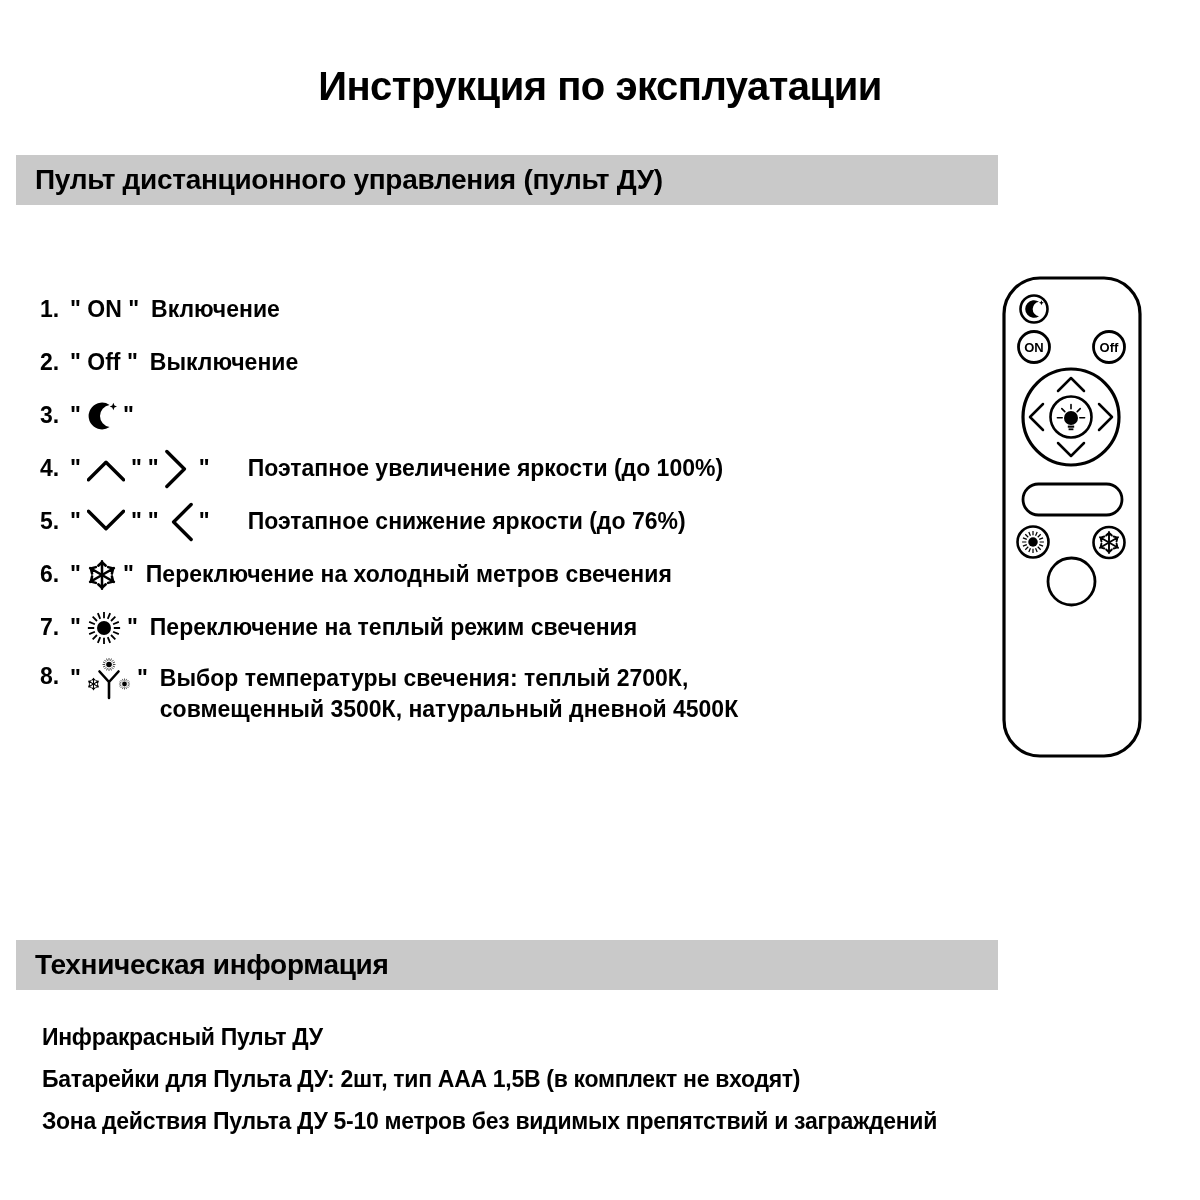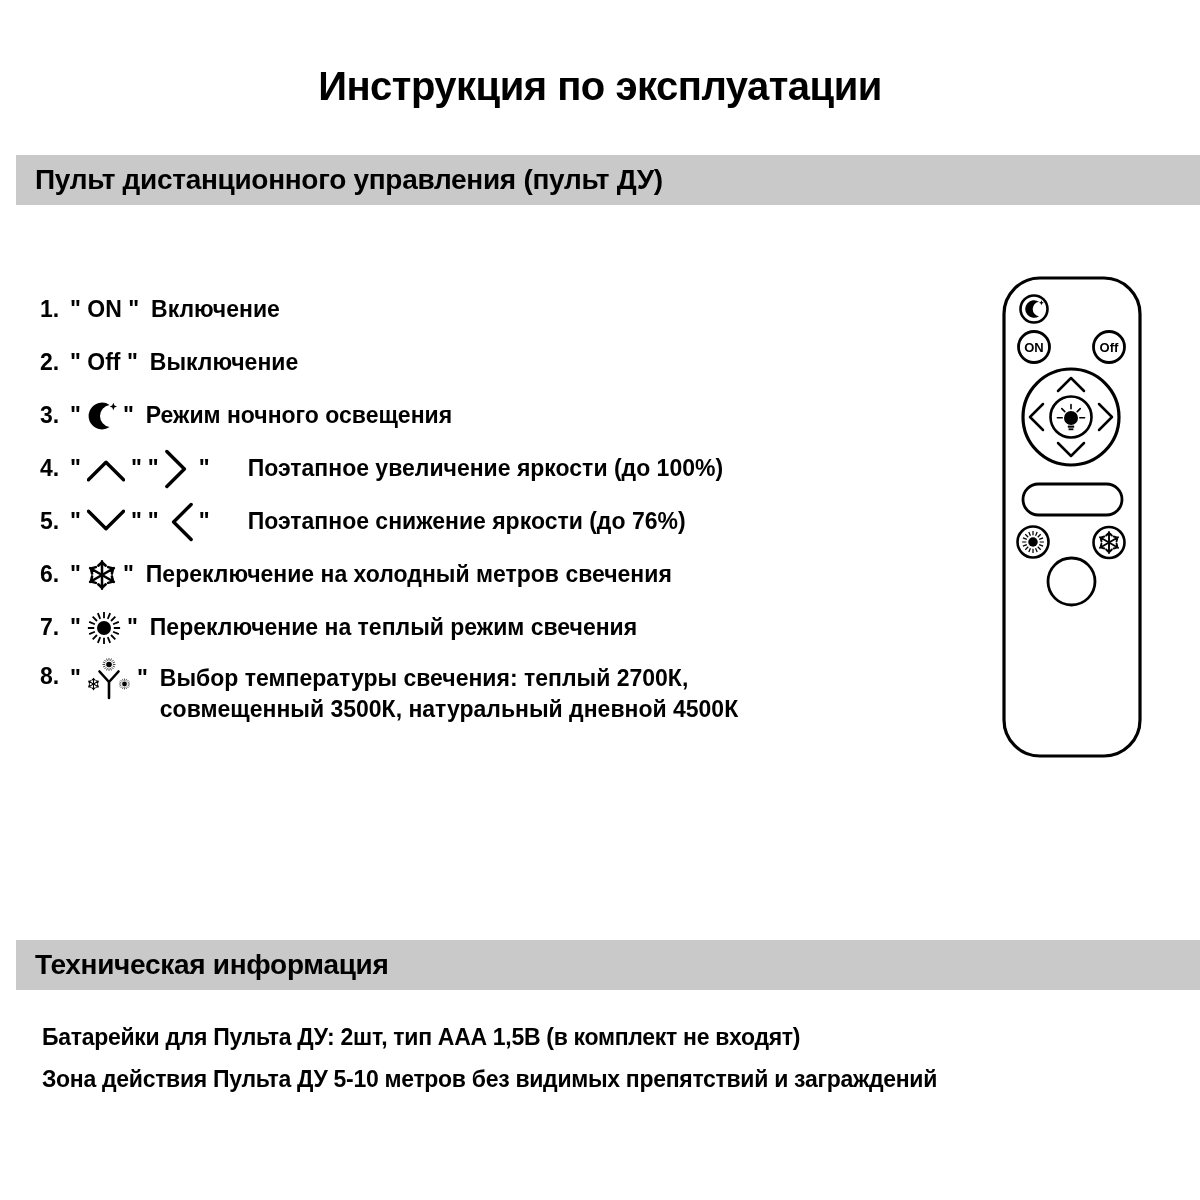--- a/index.html
+++ b/index.html
@@ -5,21 +5,21 @@
   html,body{margin:0;padding:0;background:#fff;}
   .page{
     position:relative;width:1200px;height:1200px;background:#fff;overflow:hidden;
     font-family:"Liberation Sans",sans-serif;color:var(--ink,#000);
   }
   .title{
     position:absolute;top:66px;left:0;width:100%;margin:0;
     text-align:center;font-size:40px;font-weight:700;letter-spacing:-0.5px;line-height:40px;
   }
   .bar{
-    position:absolute;left:16px;width:1184px;height:50px;background:var(--bar-bg,#c9c9c9);
+    position:absolute;left:16px;width:982px;height:50px;background:var(--bar-bg,#c9c9c9);
     display:flex;align-items:center;padding-left:19px;box-sizing:border-box;
     font-size:28px;font-weight:700;letter-spacing:-0.3px;
   }
   .bar-remote{top:155px;}
   .bar-tech{top:940px;text-align:right;}
   .list{position:absolute;left:40px;top:283px;}
   .row{display:flex;align-items:center;height:53px;font-size:23px;font-weight:700;white-space:nowrap;}
   .row-tall{height:auto;align-items:flex-start;padding-top:9px;}
   .row-tall .cluster{height:31px;}
   .num{display:inline-block;width:30px;flex:none;}
@@ -98,21 +98,20 @@
 
     <div class="row">
       <span class="num">3.</span>
       <span class="cluster">
         <span class="q">"</span>
         <svg class="icon" width="30" height="30" viewBox="-15 -15 30 30">
             <use href="#moon-shape" transform="scale(1.22)"></use>
           </svg>
         <span class="q">"</span>
       </span>
-      <span class="text">Режим ночного освещения</span>
     </div>
 
     <div class="row">
       <span class="num">4.</span>
       <span class="cluster">
         <span class="q">"</span>
         <svg class="icon" width="38" height="28" viewBox="-19 -14 38 28">
             <use href="#chev-up" transform="scale(1.35)"></use>
           </svg>
         <span class="q">"</span>
@@ -246,17 +245,18 @@
     </g>
 
     <circle cx="69.5" cy="305.5" r="23.5" fill="none" stroke="#000" stroke-width="2.8"></circle>
   </svg>
 
   <div class="bar bar-tech">
     <span>Техническая информация</span>
   </div>
 
   <div class="tech">
+    <div>Инфракрасный Пульт ДУ</div>
     <div>Батарейки для Пульта ДУ: 2шт, тип ААА 1,5В (в комплект не входят)</div>
     <div>Зона действия Пульта ДУ 5-10 метров без видимых препятствий и заграждений</div>
   </div>
 
 </div>
 
 </body></html>

